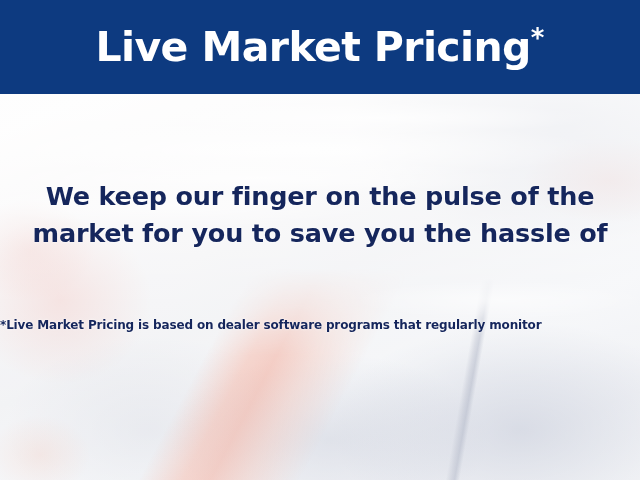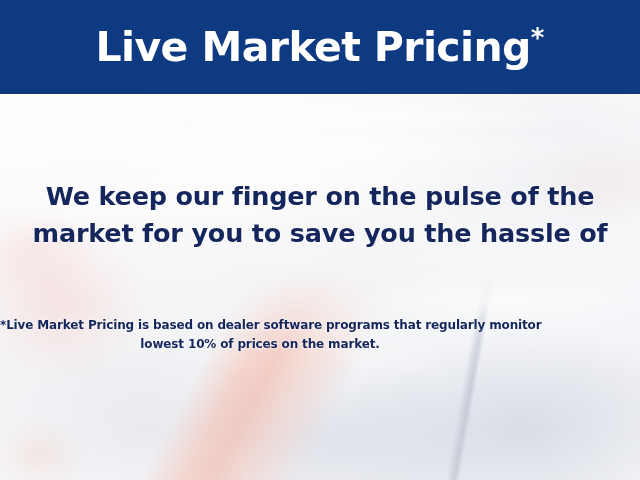--- a/index.html
+++ b/index.html
@@ -201,17 +201,16 @@
 
   <div id="content">
 
     <div id="headline">
       <span class="hl-line">We keep our finger on the pulse of the</span>
       <span class="hl-line">market for you to save you the hassle of</span>
     </div>
 
     <div id="disclaimer">
       <span class="dis-line">*Live Market Pricing is based on dealer software programs that regularly monitor</span>
-      <span class="dis-line">lowest 10% of prices on the market.</span>
     </div>
 
   </div>
 </div>
 
 </body></html>

